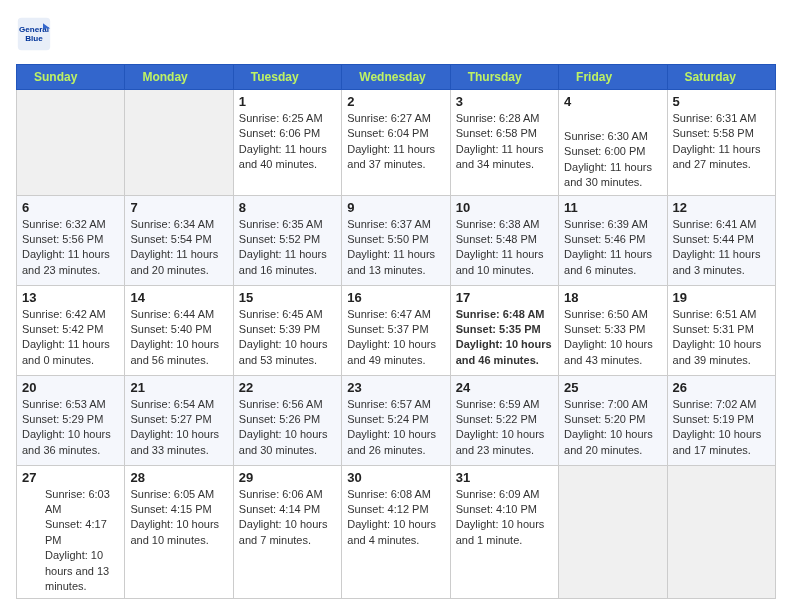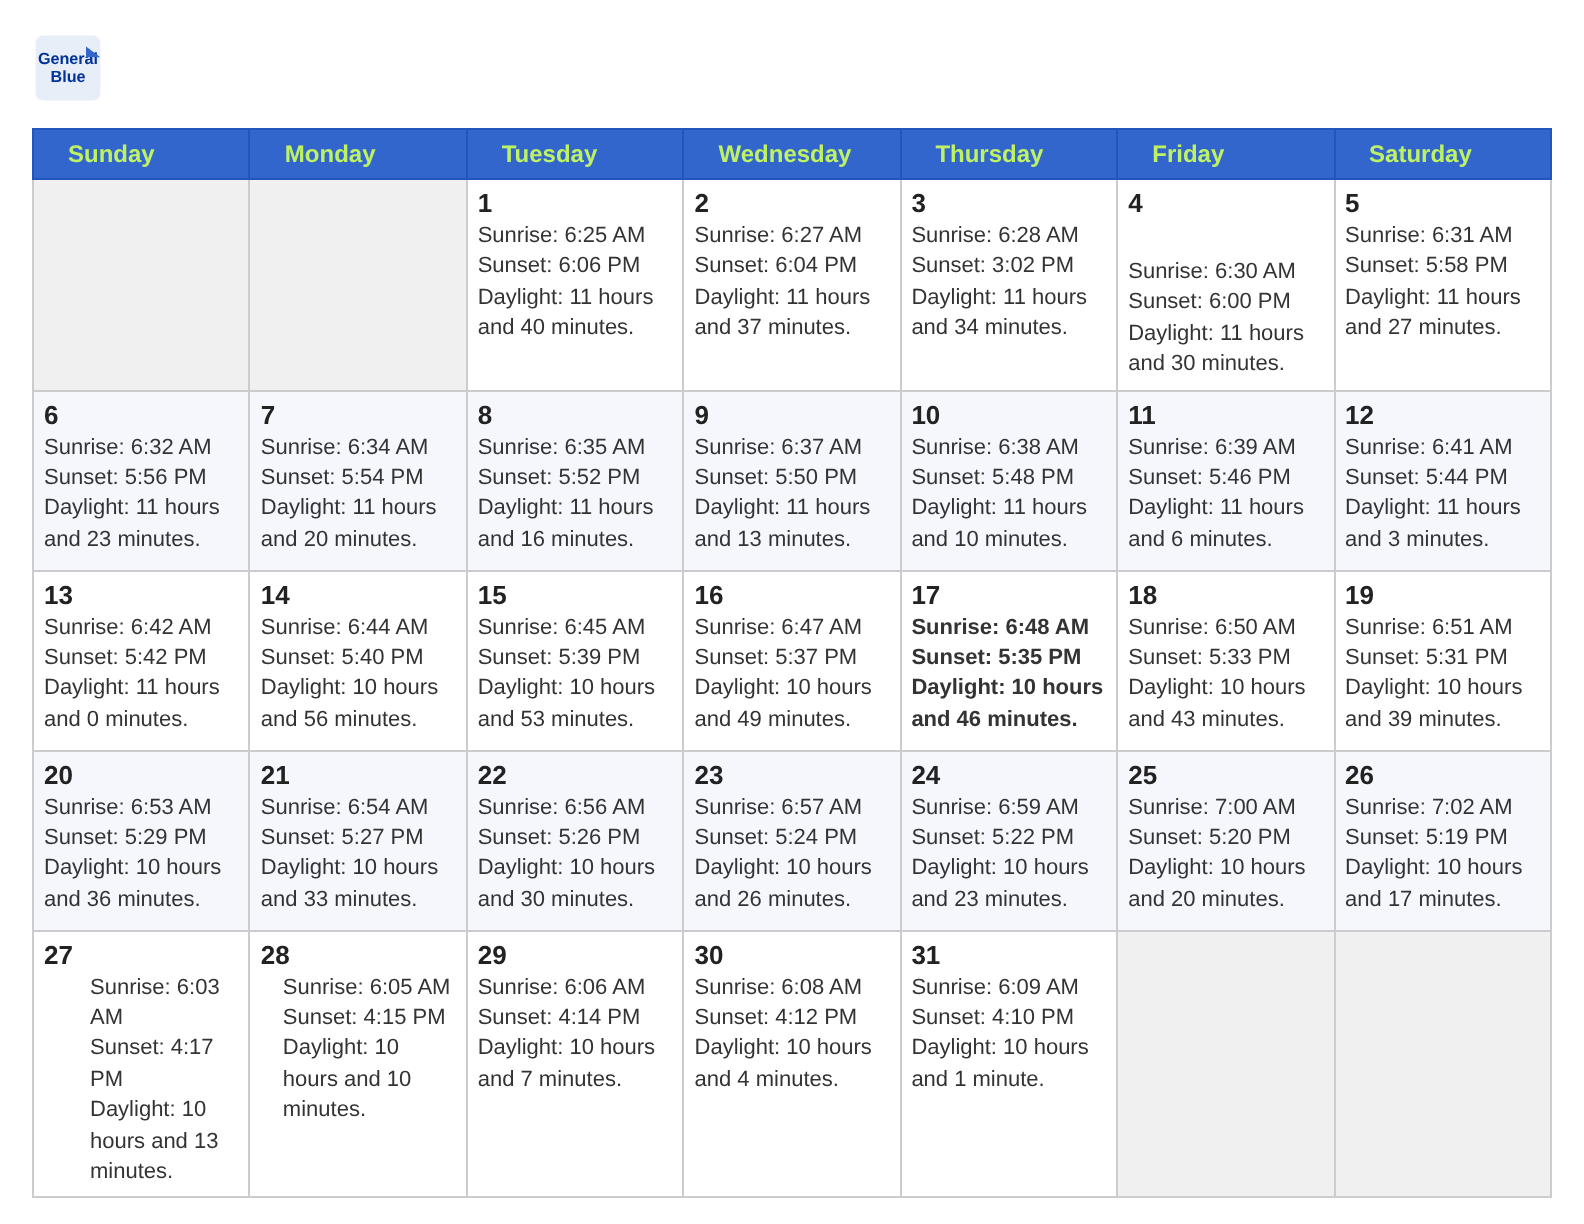--- a/index.html
+++ b/index.html
@@ -139,21 +139,21 @@
         </td>
         <td>
           <span class="day-number">2</span>
           <div class="day-info" style="white-space: pre-line;">Sunrise: 6:27 AM
 Sunset: 6:04 PM
 Daylight: 11 hours and 37 minutes.</div>
         </td>
         <td>
           <span class="day-number">3</span>
           <div class="day-info" style="white-space: pre-line;">Sunrise: 6:28 AM
-Sunset: 3:02 PM
+Sunset: 6:58 PM
 Daylight: 11 hours and 34 minutes.</div>
         </td>
         <td>
           <span class="day-number">4</span>
           <div class="day-info" style="white-space: pre-line; margin-top: 20px;">Sunrise: 6:30 AM
 Sunset: 6:00 PM
 Daylight: 11 hours and 30 minutes.</div>
         </td>
         <td>
           <span class="day-number">5</span>
@@ -296,21 +296,21 @@
       </tr>
       <tr>
         <td>
           <span class="day-number">27</span>
           <div class="day-info" style="white-space: pre-line; margin-left: 23px;">Sunrise: 6:03 AM
 Sunset: 4:17 PM
 Daylight: 10 hours and 13 minutes.</div>
         </td>
         <td>
           <span class="day-number">28</span>
-          <div class="day-info" style="white-space: pre-line; margin-left: 11px;">Sunrise: 6:05 AM
+          <div class="day-info" style="white-space: pre-line;">Sunrise: 6:05 AM
 Sunset: 4:15 PM
 Daylight: 10 hours and 10 minutes.</div>
         </td>
         <td>
           <span class="day-number">29</span>
           <div class="day-info" style="white-space: pre-line;">Sunrise: 6:06 AM
 Sunset: 4:14 PM
 Daylight: 10 hours and 7 minutes.</div>
         </td>
         <td>

